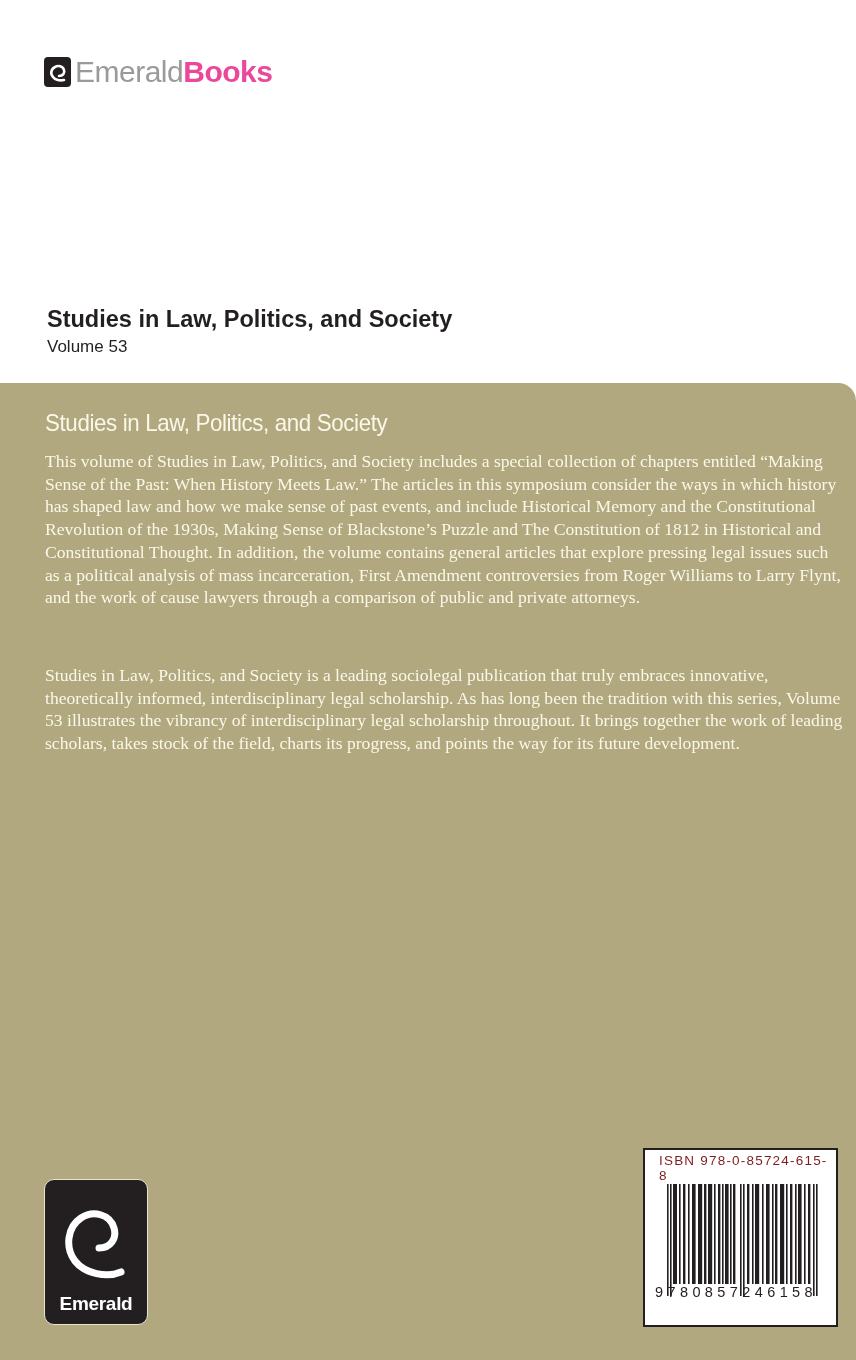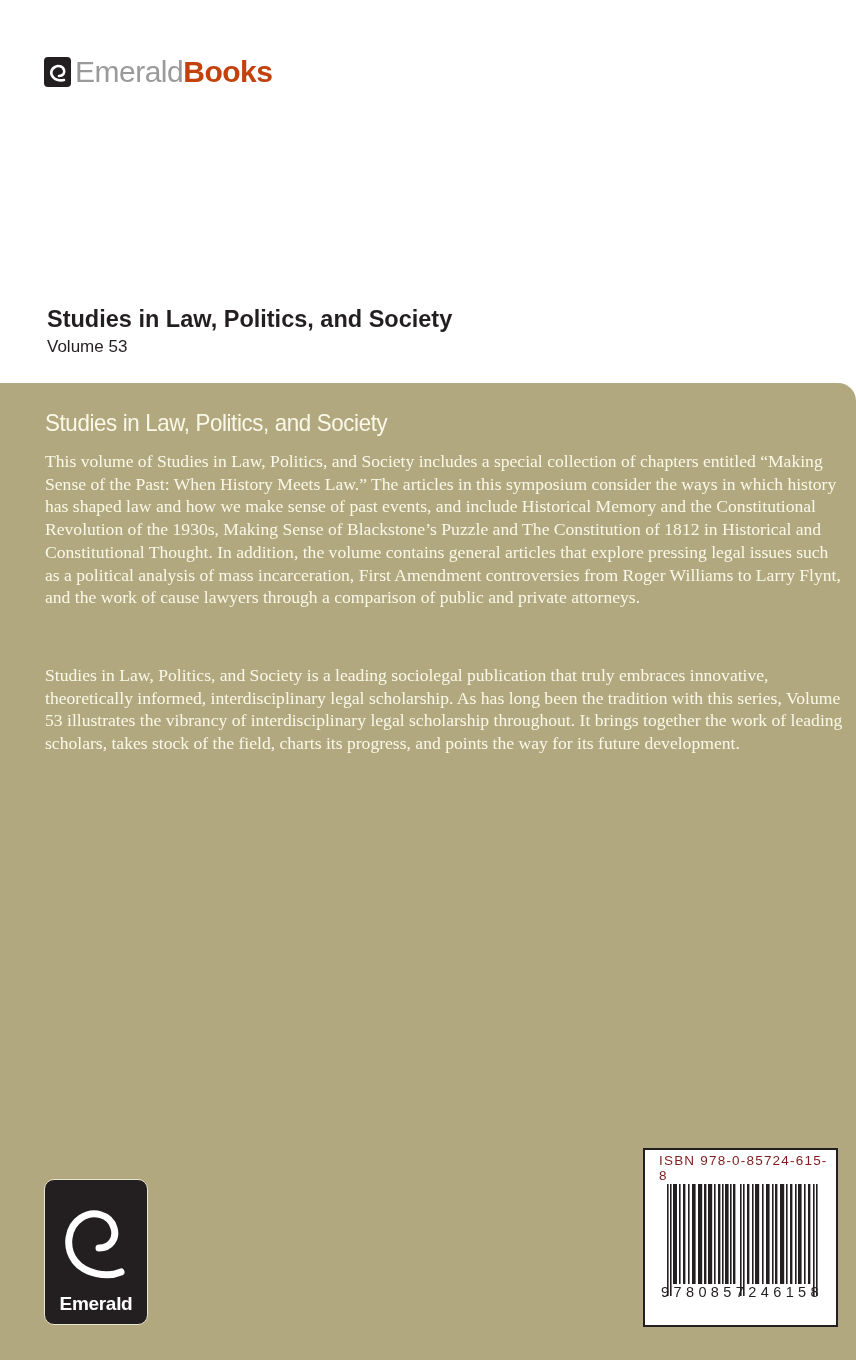--- a/index.html
+++ b/index.html
@@ -11,21 +11,21 @@
   .brand {
     position:absolute; left:44px; top:56px; height:32px;
     display:flex; align-items:center;
   }
   .brand-mark {
     width:27px; height:30px; background:#231f20; border-radius:4px;
     position:relative; margin-right:4px;
   }
   .brand-mark svg { position:absolute; left:0; top:0; }
   .brand-word-light { font-size:30px; color:#9a9a9a; letter-spacing:-0.5px; line-height:32px; }
-  .brand-word-bold { font-size:30px; color:#c2410c; font-weight:bold; letter-spacing:-0.5px; line-height:32px; }
+  .brand-word-bold { font-size:30px; color:#ec4899; font-weight:bold; letter-spacing:-0.5px; line-height:32px; }
 
   .series-title {
     position:absolute; left:47px; top:306px; font-size:23.5px; font-weight:bold; color:#231f20;
   }
   .volume {
     position:absolute; left:47px; top:337px; font-size:17px; color:#231f20;
   }
 
   .panel {
     position:absolute; left:0; top:383px; width:856px; height:977px;
@@ -57,21 +57,21 @@
 
   .barcode-box {
     position:absolute; left:643px; top:1148px; width:195px; height:179px;
     background:#ffffff; border:2px solid #231f20; box-sizing:border-box;
   }
   .isbn-text {
     position:absolute; left:14px; top:3px; font-size:13.5px; color:#7f1d1d; letter-spacing:1.2px;
   }
   .bars { position:absolute; left:22px; top:34px; }
   .barcode-digits {
-    position:absolute; left:16px; top:134px; font-size:14.5px; color:#231f20; letter-spacing:4.4px;
+    position:absolute; left:10px; top:134px; font-size:14.5px; color:#231f20; letter-spacing:4.4px;
   }
 </style>
 </head>
 <body>
 
 <div class="brand">
   <div class="brand-mark">
     <svg width="27" height="30" viewBox="0 0 27 30">
       <path d="M15 19 C19 19 21 16 20 13 C19 9 14 8 11 10 C7 12 6 17 9 20 C11 23 16 24 20 23" fill="none" stroke="#ffffff" stroke-width="2.6" stroke-linecap="round"></path>
     </svg>

